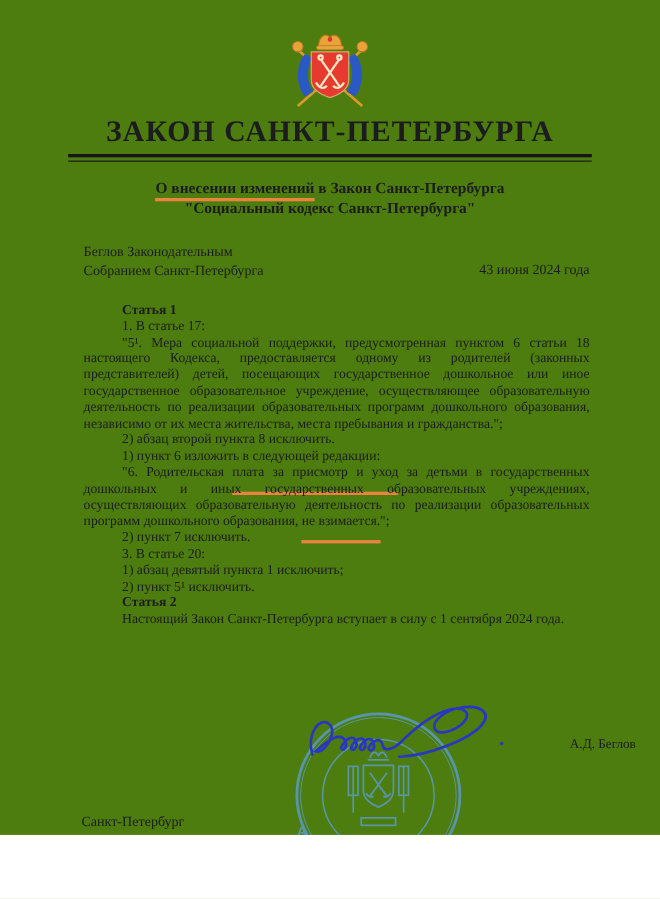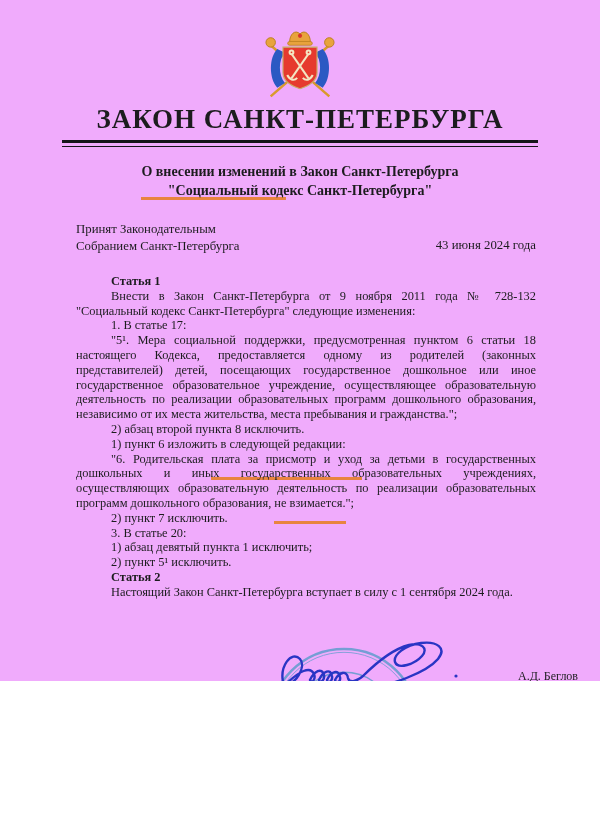--- a/index.html
+++ b/index.html
@@ -2,33 +2,33 @@
 <html style="--hl: #e8843f; --stamp: #5b9ccc; --sig: #2935c4; --red: #e63a2e; --gold: #e8a33d; --ribbon: #2b59c3; --ink: #1c1c1e;"><head>
 <meta charset="utf-8">
 <style>
   :root{
     --hl:#e8843f; --stamp:#5b9ccc; --sig:#2935c4;
     --red:#e63a2e; --gold:#e8a33d; --ribbon:#2b59c3; --ink:#1c1c1e;
   }
   *{margin:0;padding:0;box-sizing:border-box;}
   html,body{background:#fff;}
   body{width:600px;height:817px;font-family:"Liberation Serif",serif;color:var(--ink);}
-  .page{position:relative;width:600px;height:681px;background:#f0abfc;overflow:hidden;}
+  .page{position:relative;width:600px;height:759px;background:#4d7c0f;overflow:hidden;}
 
   .emblem{position:absolute;top:28px;left:50%;transform:translateX(-50%);}
 
   .doc-title{position:absolute;top:104px;left:0;width:100%;text-align:center;
     font-size:27px;font-weight:bold;letter-spacing:1px;white-space:nowrap;}
   .rule{position:absolute;left:62px;width:476px;background:#15151a;}
   .rule-thick{top:140px;height:3px;}
   .rule-thin{top:146px;height:1px;}
 
   .subject{position:absolute;top:163px;left:0;width:100%;text-align:center;
     font-weight:bold;font-size:14px;line-height:18.5px;}
-  .mark-u{border-bottom:3.5px solid var(--hl);padding-bottom:18px;}
+  .mark-u{border-bottom:3.5px solid var(--hl);padding-bottom:1px;}
 
   .adoption-left{position:absolute;left:76px;top:221px;font-size:12.8px;line-height:17px;}
   .adoption-date{position:absolute;right:64px;top:238px;font-size:12.8px;}
 
   .doc-body{position:absolute;left:76px;top:274px;width:460px;
     font-size:12.4px;line-height:14.8px;text-align:justify;}
   .para{text-indent:35px;}
   .para.heading{font-weight:bold;text-align:left;}
   .para.space-before{}
   .doc-body .mark-u{border-bottom:3px solid var(--hl);padding-bottom:11px;}
@@ -75,28 +75,27 @@
   <div class="doc-title">ЗАКОН САНКТ-ПЕТЕРБУРГА</div>
   <div class="rule rule-thick"></div>
   <div class="rule rule-thin"></div>
 
   <div class="subject">
     <div><span class="mark-u">О внесении изменений</span><span> в Закон Санкт-Петербурга</span></div>
     <div>"Социальный кодекс Санкт-Петербурга"</div>
   </div>
 
   <div class="adoption-left">
-    <div>Принят Законодательным</div>
+    <div>Беглов Законодательным</div>
     <div>Собранием Санкт-Петербурга</div>
   </div>
   <div class="adoption-date">43 июня 2024 года</div>
 
   <div class="doc-body">
       <p class="para heading"><span>Статья 1</span></p>
-      <p class="para"><span>Внести в Закон Санкт-Петербурга от 9 ноября 2011 года № 728-132 "Социальный кодекс Санкт-Петербурга" следующие изменения:</span></p>
       <p class="para"><span>1. В статье 17:</span></p>
       <p class="para"><span>"5¹. Мера социальной поддержки, предусмотренная пунктом 6 статьи 18 настоящего Кодекса, предоставляется одному из родителей (законных представителей) детей, посещающих государственное дошкольное или иное государственное образовательное учреждение, осуществляющее образовательную деятельность по реализации образовательных программ дошкольного образования, независимо от их места жительства, места пребывания и гражданства.";</span></p>
       <p class="para"><span>2) абзац второй пункта 8 исключить.</span></p>
       <p class="para"><span>1) пункт 6 изложить в следующей редакции:</span></p>
       <p class="para"><span>"6. Родительская </span><span class="mark-u">плата за присмотр и уход</span><span> за детьми в государственных дошкольных и иных государственных образовательных учреждениях, осуществляющих образовательную деятельность по реализации образовательных программ дошкольного образования, </span><span class="mark-u">не взимается.</span><span>";</span></p>
       <p class="para"><span>2) пункт 7 исключить.</span></p>
       <p class="para"><span>3. В статье 20:</span></p>
       <p class="para"><span>1) абзац девятый пункта 1 исключить;</span></p>
       <p class="para"><span>2) пункт 5¹ исключить.</span></p>
       <p class="para heading space-before"><span>Статья 2</span></p>

